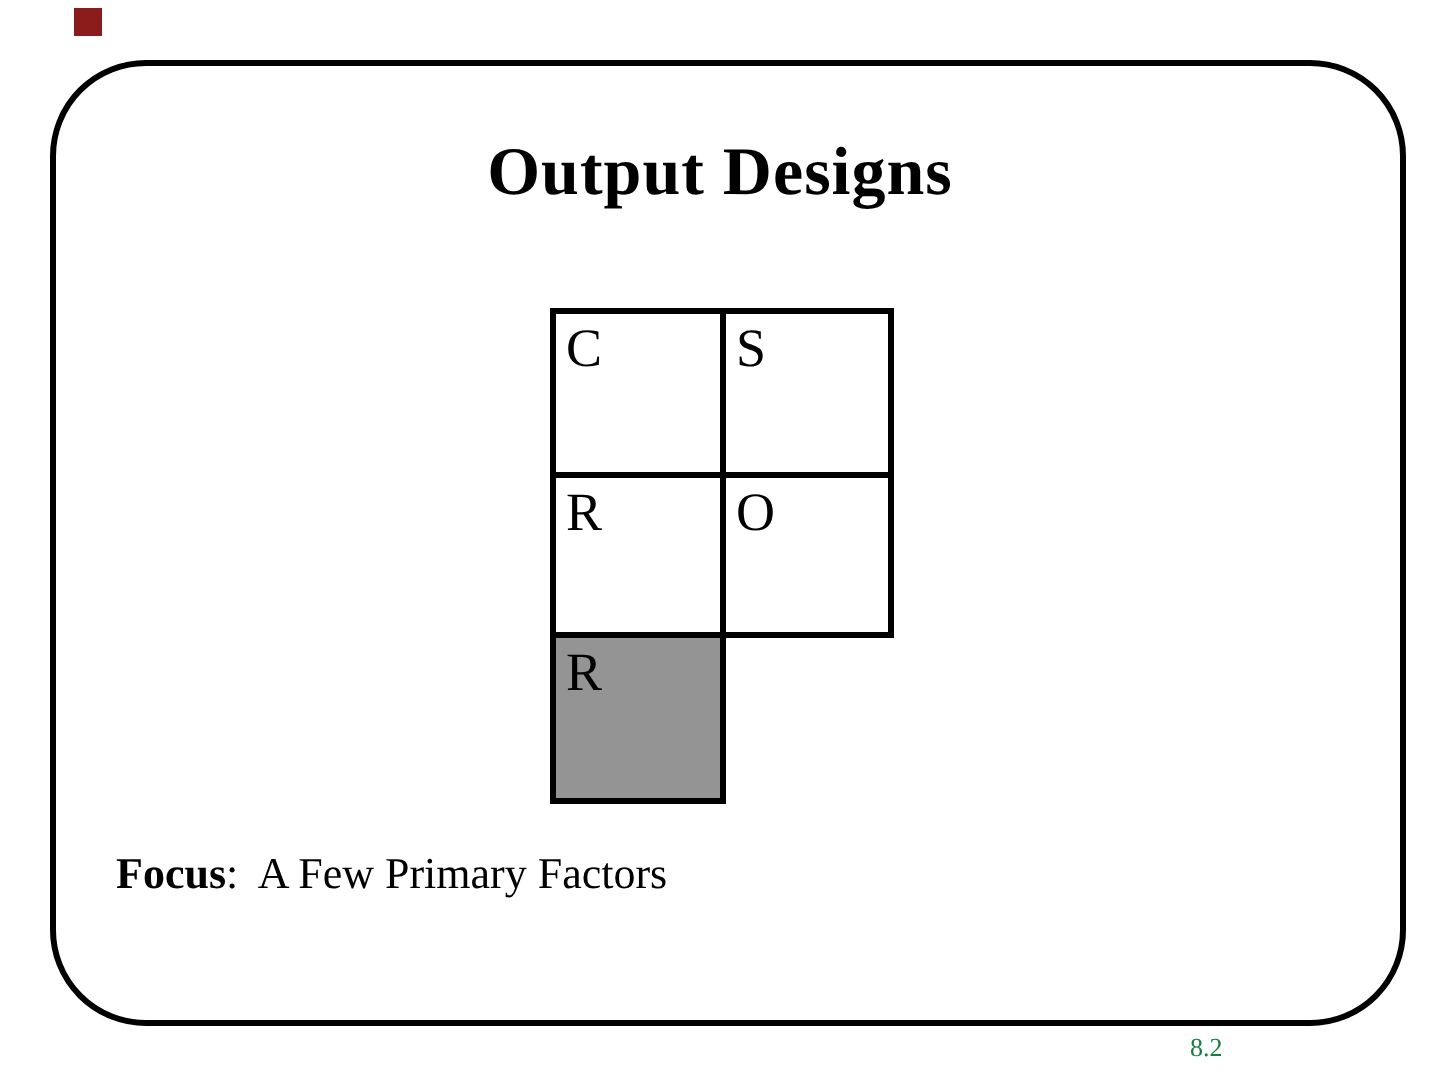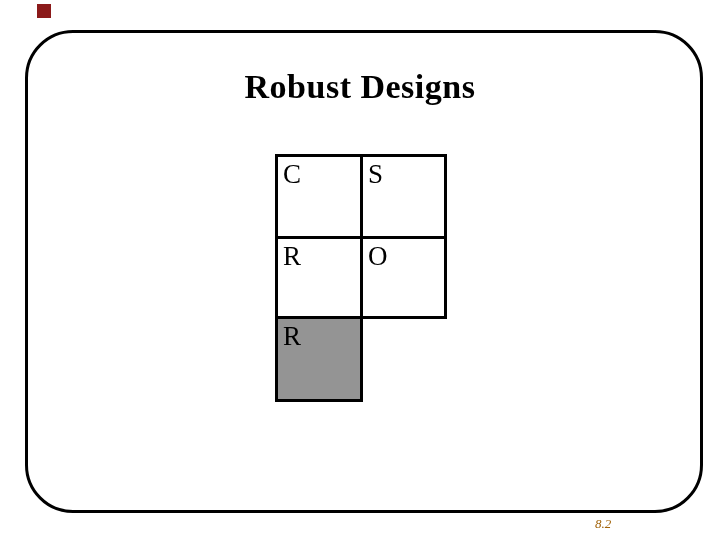--- a/index.html
+++ b/index.html
@@ -56,39 +56,39 @@
   }
   .footer-line {
     white-space: pre;
     line-height: 27.5px;
   }
   .footer-line .label { font-weight: bold; }
   .page-number {
     position: absolute;
     left: 595px; top: 516px;
     font-size: 13px;
-    font-style: italic;
-    color: #a16207;
+    color: #15803d;
   }
 </style>
 </head>
 <body>
 
 <div class="corner-marker" style="background: rgb(139, 26, 26);"></div>
 
 <div class="slide-border"></div>
 
-<div class="slide-title">Robust Designs</div>
+<div class="slide-title">Output Designs</div>
 
 <div class="grid-cell cell-c">C</div>
 
 <div class="grid-cell cell-s">S</div>
 
 <div class="grid-cell cell-r">R</div>
 
 <div class="grid-cell cell-o">O</div>
 
 <div class="grid-cell cell-shaded" style="background: rgb(148, 148, 148);">R</div>
 
 <div class="footer-text">
+  <div class="footer-line"><span class="label">Focus</span><span>:  </span><span>A Few Primary Factors</span></div>
 </div>
 
 <div class="page-number">8.2</div>
 
 </body></html>

